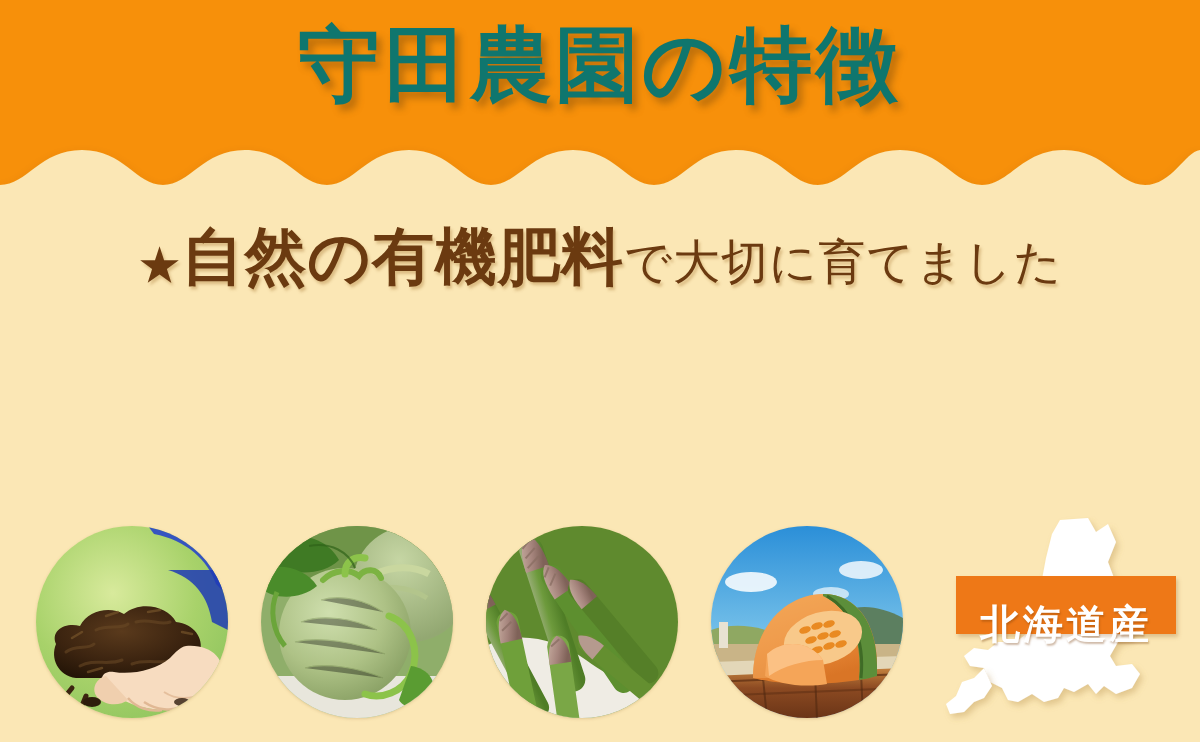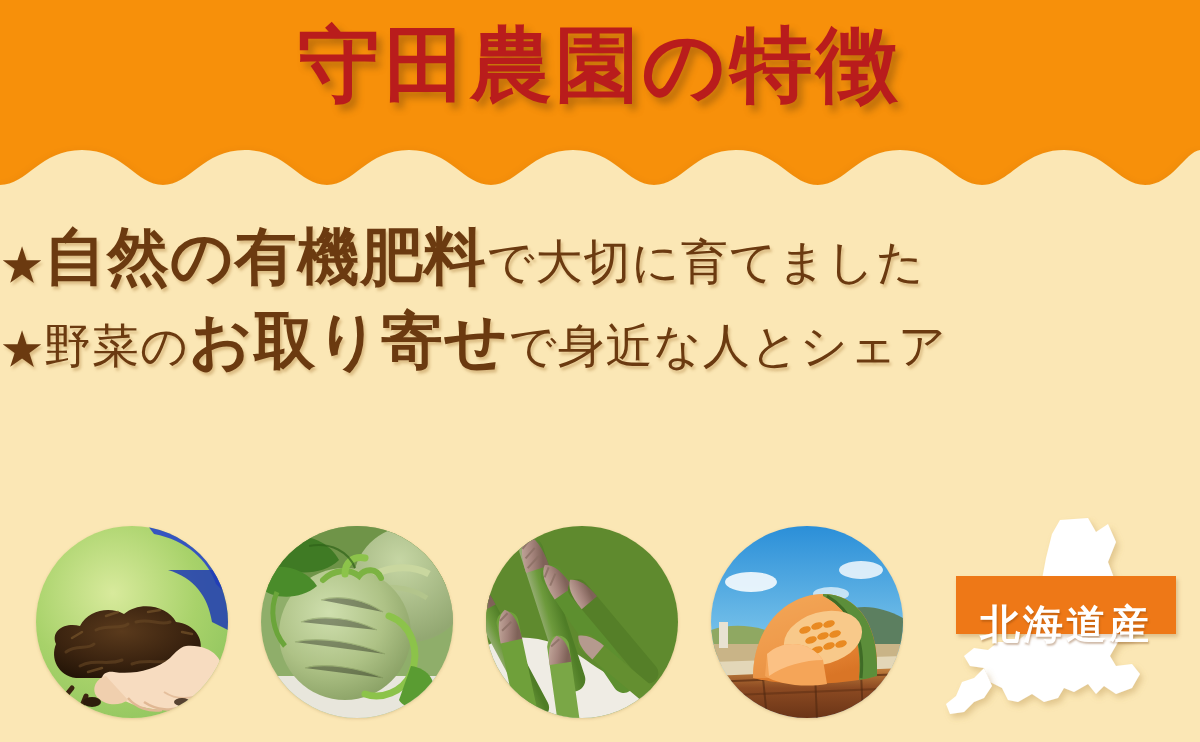--- a/index.html
+++ b/index.html
@@ -31,35 +31,35 @@
   }
   .header-wave{
     position:absolute;left:0;top:130px;
     width:1200px;height:90px;
     display:block;
   }
   .title{
     position:absolute;left:0;top:22px;
     width:1200px;
     text-align:center;
-    color:#b91c1c;
+    color:#0f766e;
     font-size:82px;
     line-height:1.08;
     font-weight:700;
     letter-spacing:4px;
     text-shadow:5px 6px 7px rgba(120,70,10,.45);
     font-family:"Liberation Serif","DejaVu Serif",serif;
     white-space:nowrap;
   }
 
   
   .features{
     position:absolute;left:0;top:226px;
     width:1200px;
-    text-align:left;
+    text-align:center;
     color:#6b3a10;
   }
   .feature-line{
     display:block;
     white-space:nowrap;
     line-height:1.0;
     margin:0 0 22px 0;
     text-shadow:2px 3px 3px rgba(160,110,40,.35);
     font-family:"Liberation Serif","DejaVu Serif",serif;
   }
@@ -159,21 +159,20 @@
                L1200,90 L0,90 Z" fill="#fbe7b5"></path>
     </svg>
 
     <div class="title">守田農園の特徴</div>
   </div>
 
   <div class="features">
 
     <div class="feature-line"><span class="star">★</span><span class="big">自然の有機肥料</span><span class="small">で大切に育てました</span></div>
 
-    <div class="feature-line"><span class="star">★</span><span class="small">野菜の</span><span class="big">お取り寄せ</span><span class="small">で身近な人とシェア</span></div>
 
 
   </div>
 
   <div class="photo-row">
 
     <div class="photo photo-1">
       <svg viewBox="0 0 192 192">
         <defs>
           <radialGradient id="g1bg" cx="40%" cy="35%" r="80%">

